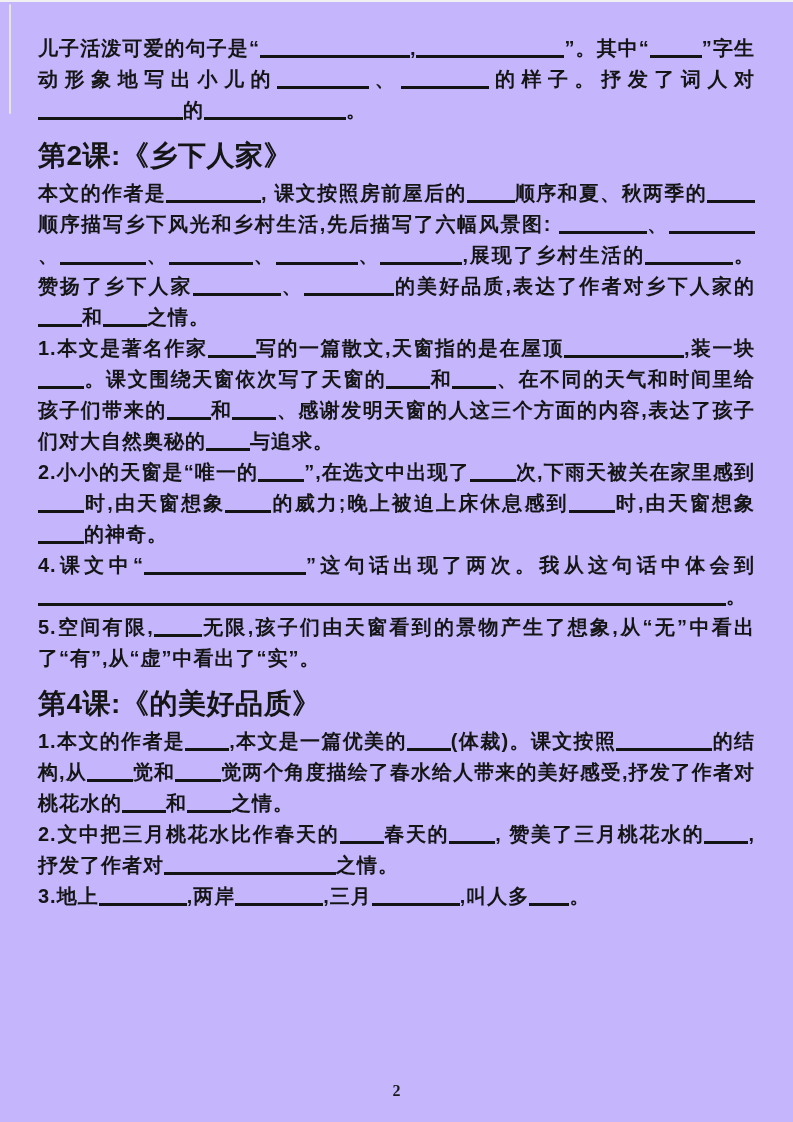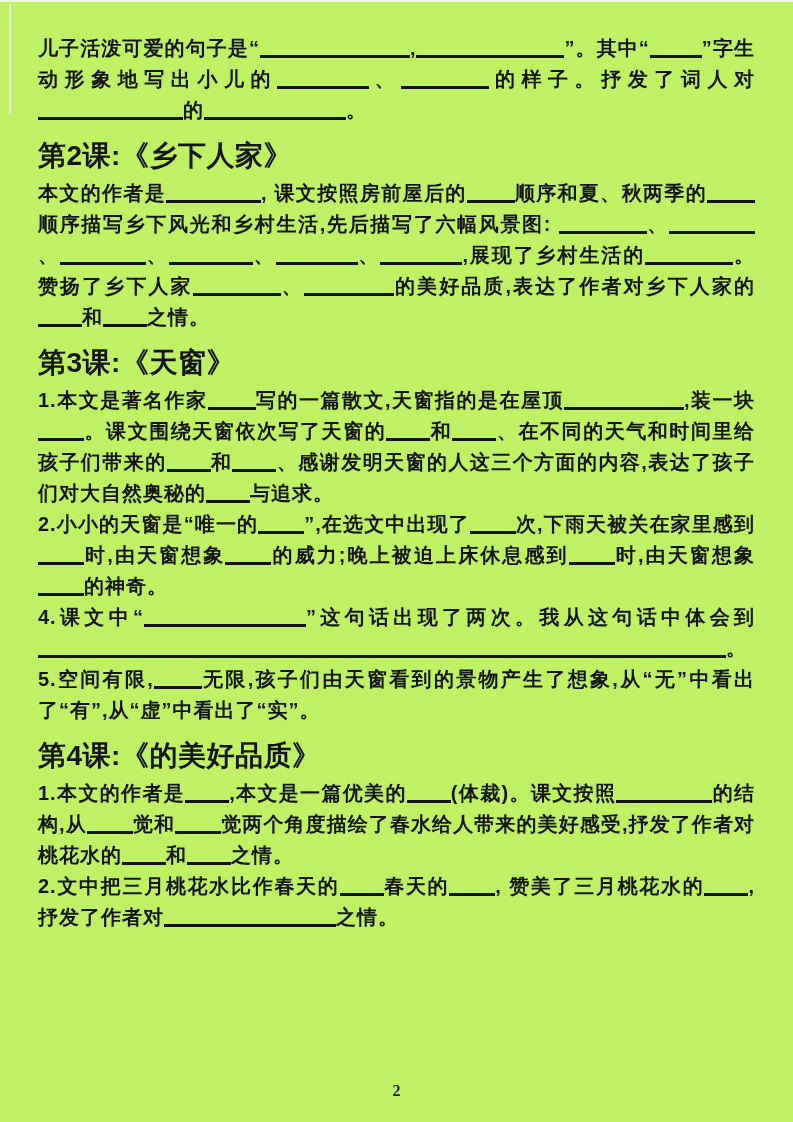--- a/index.html
+++ b/index.html
@@ -1,20 +1,20 @@
 <!DOCTYPE html>
 <html><head>
 <meta charset="utf-8">
 <style>
   html, body { margin: 0; padding: 0; background: #ffffff; }
   .page {
     position: relative;
     width: 793px;
     height: 1122px;
-    background: #bef264;
+    background: #c4b5fd;
     color: #151515;
     font-family: "Liberation Sans", sans-serif;
     overflow: hidden;
   }
   .content {
     position: absolute;
     left: 38px;
     right: 38px;
     top: 33px;
   }
@@ -74,26 +74,26 @@
 <body>
 
 <div class="page">
   <div class="edge-artifact-top"></div>
   <div class="edge-artifact-left"></div>
 
   <main class="content">
       <p class="para"><span>儿子活泼可爱的句子是“</span><span class="blank" style="width: 150px;"></span><span>,</span><span class="blank" style="width: 148px;"></span><span>”。其中“</span><span class="blank" style="width: 52px;"></span><span>”字生动形象地写出小儿的</span><span class="blank" style="width: 92px;"></span><span>、</span><span class="blank" style="width: 88px;"></span><span>的样子。抒发了词人对</span><span class="blank" style="width: 145px;"></span><span>的</span><span class="blank" style="width: 142px;"></span><span>。</span></p>
       <h2 class="heading">第2课:《乡下人家》</h2>
       <p class="para"><span>本文的作者是</span><span class="blank" style="width: 95px;"></span><span>, 课文按照房前屋后的</span><span class="blank" style="width: 48px;"></span><span>顺序和夏、秋两季的</span><span class="blank" style="width: 48px;"></span><span>顺序描写乡下风光和乡村生活,先后描写了六幅风景图: </span><span class="blank" style="width: 88px;"></span><span>、</span><span class="blank" style="width: 86px;"></span><span>、</span><span class="blank" style="width: 86px;"></span><span>、</span><span class="blank" style="width: 84px;"></span><span>、</span><span class="blank" style="width: 82px;"></span><span>、</span><span class="blank" style="width: 82px;"></span><span>,展现了乡村生活的</span><span class="blank" style="width: 88px;"></span><span>。赞扬了乡下人家</span><span class="blank" style="width: 88px;"></span><span>、</span><span class="blank" style="width: 90px;"></span><span>的美好品质,表达了作者对乡下人家的</span><span class="blank" style="width: 44px;"></span><span>和</span><span class="blank" style="width: 44px;"></span><span>之情。</span></p>
-      <h2 class="heading">第3课:《天窗》</h2>
       <p class="para"><span>1.本文是著名作家</span><span class="blank" style="width: 48px;"></span><span>写的一篇散文,天窗指的是在屋顶</span><span class="blank" style="width: 120px;"></span><span>,装一块</span><span class="blank" style="width: 46px;"></span><span>。课文围绕天窗依次写了天窗的</span><span class="blank" style="width: 44px;"></span><span>和</span><span class="blank" style="width: 44px;"></span><span>、在不同的天气和时间里给孩子们带来的</span><span class="blank" style="width: 44px;"></span><span>和</span><span class="blank" style="width: 44px;"></span><span>、感谢发明天窗的人这三个方面的内容,表达了孩子们对大自然奥秘的</span><span class="blank" style="width: 44px;"></span><span>与追求。</span></p>
       <p class="para"><span>2.小小的天窗是“唯一的</span><span class="blank" style="width: 46px;"></span><span>”,在选文中出现了</span><span class="blank" style="width: 46px;"></span><span>次,下雨天被关在家里感到</span><span class="blank" style="width: 46px;"></span><span>时,由天窗想象</span><span class="blank" style="width: 46px;"></span><span>的威力;晚上被迫上床休息感到</span><span class="blank" style="width: 46px;"></span><span>时,由天窗想象</span><span class="blank" style="width: 46px;"></span><span>的神奇。</span></p>
       <p class="para"><span>4.课文中“</span><span class="blank" style="width: 162px;"></span><span>”这句话出现了两次。我从这句话中体会到</span><span class="blank" style="width: 688px;"></span><span>。</span></p>
       <p class="para"><span>5.空间有限,</span><span class="blank" style="width: 48px;"></span><span>无限,孩子们由天窗看到的景物产生了想象,从“无”中看出了“有”,从“虚”中看出了“实”。</span></p>
       <h2 class="heading">第4课:《的美好品质》</h2>
       <p class="para"><span>1.本文的作者是</span><span class="blank" style="width: 44px;"></span><span>,本文是一篇优美的</span><span class="blank" style="width: 44px;"></span><span>(体裁)。课文按照</span><span class="blank" style="width: 96px;"></span><span>的结构,从</span><span class="blank" style="width: 46px;"></span><span>觉和</span><span class="blank" style="width: 46px;"></span><span>觉两个角度描绘了春水给人带来的美好感受,抒发了作者对桃花水的</span><span class="blank" style="width: 44px;"></span><span>和</span><span class="blank" style="width: 44px;"></span><span>之情。</span></p>
       <p class="para"><span>2.文中把三月桃花水比作春天的</span><span class="blank" style="width: 44px;"></span><span>春天的</span><span class="blank" style="width: 46px;"></span><span>, 赞美了三月桃花水的</span><span class="blank" style="width: 44px;"></span><span>,抒发了作者对</span><span class="blank" style="width: 172px;"></span><span>之情。</span></p>
+      <p class="para"><span>3.地上</span><span class="blank" style="width: 88px;"></span><span>,两岸</span><span class="blank" style="width: 88px;"></span><span>,三月</span><span class="blank" style="width: 88px;"></span><span>,叫人多</span><span class="blank" style="width: 40px;"></span><span>。</span></p>
     </main>
 
   <footer class="page-footer">
     <span class="page-num">2</span>
   </footer>
 </div>
 
 </body></html>

